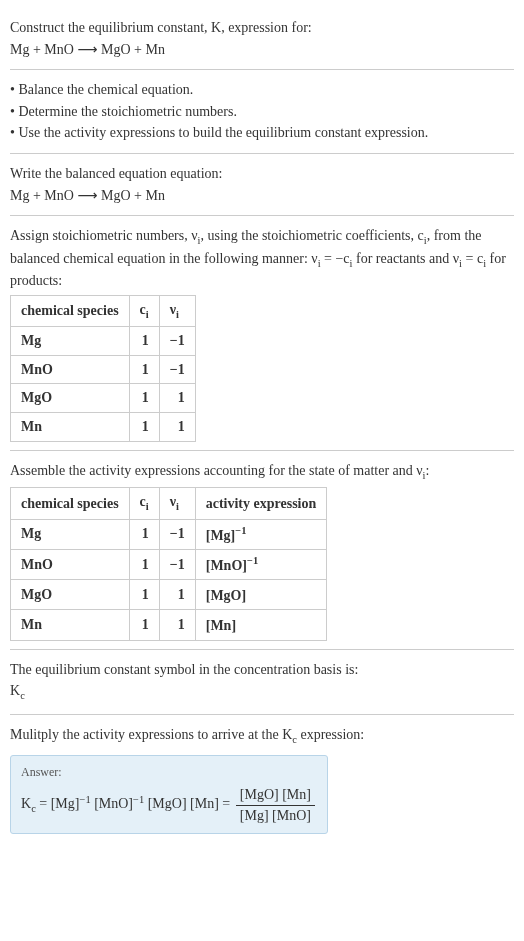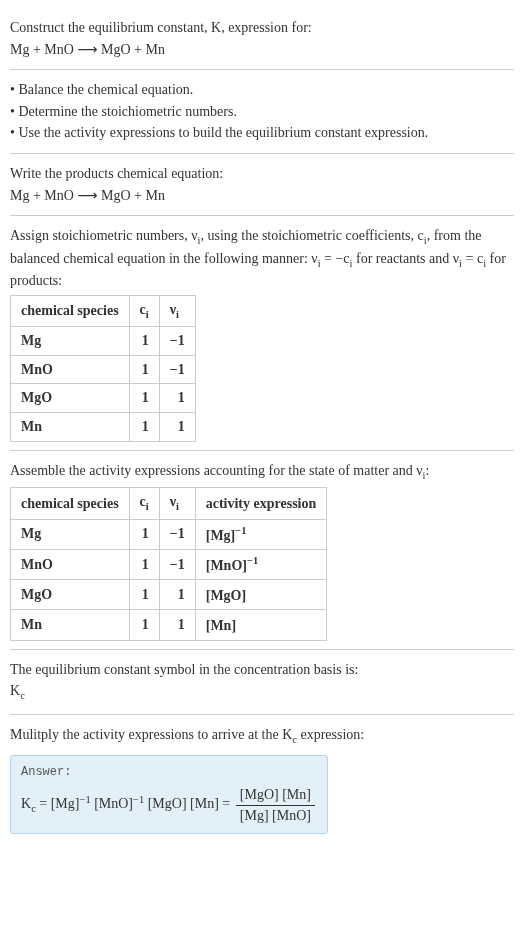--- a/index.html
+++ b/index.html
@@ -38,21 +38,21 @@
     border: 1px solid #b8d4e8;
     border-radius: 3px;
     padding: 8px 10px;
     margin-top: 6px;
     display: inline-block;
   }
   .answer-label {
     font-size: 12px;
     color: #555;
     margin-bottom: 4px;
-    font-family: Liberation Mono, monospace;
+    font-family: Liberation Serif, serif;
   }
   .frac {
     display: inline-block;
     vertical-align: middle;
     text-align: right;
     margin: 0 2px;
   }
   .frac .num-top {
     display:block;
     border-bottom:1px solid #333;
@@ -72,21 +72,21 @@
   <p>Mg + MnO ⟶ MgO + Mn</p>
 </div>
 
 <div class="section">
   <p>• Balance the chemical equation.</p>
   <p>• Determine the stoichiometric numbers.</p>
   <p>• Use the activity expressions to build the equilibrium constant expression.</p>
 </div>
 
 <div class="section">
-  <p>Write the products chemical equation:</p>
+  <p>Write the balanced equation equation:</p>
   <p>Mg + MnO ⟶ MgO + Mn</p>
 </div>
 
 <div class="section">
   <p>
     <span>Assign stoichiometric numbers, ν</span><sub>i</sub><span>, using the stoichiometric coefficients, c</span><sub>i</sub><span>, from the balanced chemical equation in the following manner: ν</span><sub>i</sub><span> = −c</span><sub>i</sub><span> for reactants and ν</span><sub>i</sub><span> = c</span><sub>i</sub><span> for products:</span>
   </p>
   <table>
     <tbody>
         <tr>

